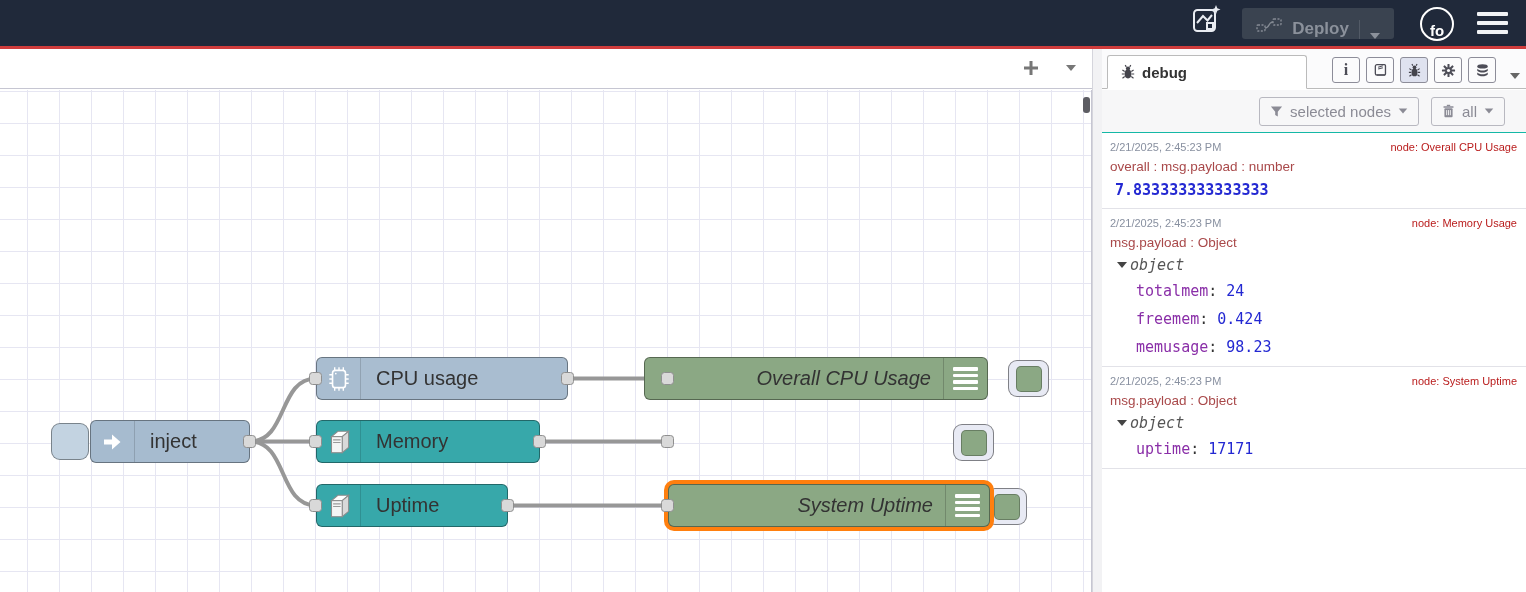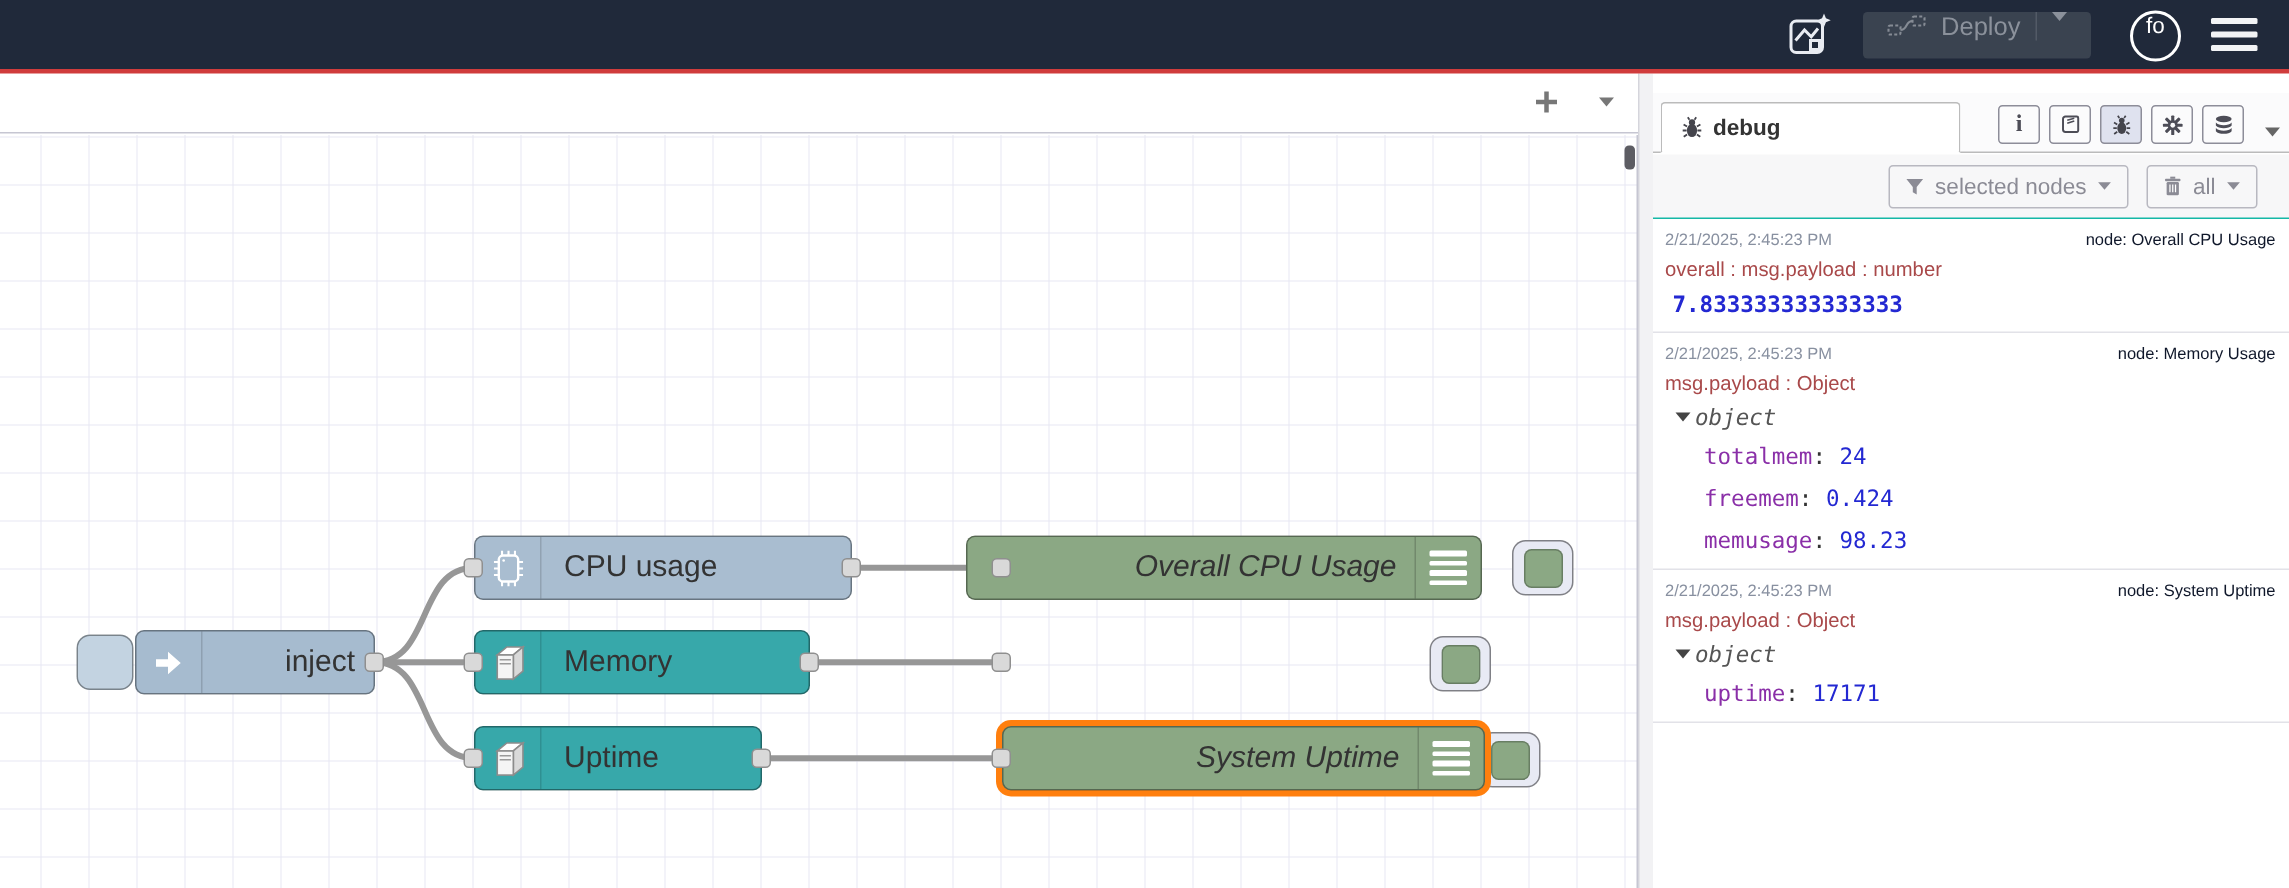--- a/index.html
+++ b/index.html
@@ -5,21 +5,21 @@
   * { margin:0; padding:0; box-sizing:border-box; }
   html,body { width:1526px; height:592px; overflow:hidden; background:#fff;
               font-family:"Liberation Sans", sans-serif; }
   #app { position:relative; width:1526px; height:592px; overflow:hidden; }
 
   
   .header { position:absolute; left:0; top:0; width:1526px; height:46px;
             background:var(--header_bg); z-index:30; }
   .accent-line { position:absolute; left:0; top:46px; width:1526px; height:3px;
                  background:var(--accent_red); z-index:30; }
-  .hbtn { position:absolute; display:flex; align-items:flex-start; justify-content:center; cursor:pointer; }
+  .hbtn { position:absolute; display:flex; align-items:flex-end; justify-content:center; cursor:pointer;font-weight:bold; }
   .ai-btn { left:1188px; top:6px; width:36px; height:34px; }
   .deploy-btn { left:1242px; top:8px; width:152px; height:31px; background:#3a4350;
                 border-radius:3px; color:#8b919b; font-size:17px; }
   .deploy-btn .dp-label { margin:0 10px 0 10px; }
   .deploy-btn .dp-split { width:1px; height:19px; background:#525a66; margin-right:10px; }
   .avatar { left:1420px; top:7px; width:34px; height:34px; border:2px solid #fff;
             border-radius:50%; color:#fff; font-size:15px; }
   .hamburger { left:1474px; top:12px; width:34px; height:22px; flex-direction:column; justify-content:space-between; }
   .hamburger span { display:block; width:31px; height:4px; background:#f2f3f5; border-radius:1px; }
   .caret { width:0; height:0; border-left:5px solid transparent; border-right:5px solid transparent;
@@ -46,21 +46,21 @@
   .wires path { stroke:var(--wire); stroke-width:4; fill:none; stroke-linecap:round; }
 
   .node { position:absolute; height:43px; border:1.5px solid rgba(0,0,0,0.38); border-radius:6px;
           display:flex; align-items:center; color:#333; font-size:20px; cursor:pointer; z-index:5; }
   .node .icon-region { width:44px; align-self:stretch; display:flex; align-items:center;
                        justify-content:center; border-right:1px solid rgba(0,0,0,0.14); flex:none; }
   .node .icon-region.right-side { border-right:none; border-left:1px solid rgba(0,0,0,0.18); }
   .node .nlabel { padding-left:15px; white-space:nowrap; }
   .node.debug .nlabel { flex:1; text-align:right; padding:0 12px 0 0; font-style:italic; }
   .node.selected { box-shadow:0 0 0 4px var(--selection); }
-  .n-inject { background:var(--node_inject);gap:40px; }
+  .n-inject { background:var(--node_inject); }
   .n-cpu { background:var(--node_cpu); }
   .n-os { background:var(--node_os); }
   .n-debug { background:var(--node_debug); }
 
   .inject-btn { position:absolute; width:38px; height:37px; background:#c3d3e1;
                 border:1.5px solid rgba(0,0,0,0.38); border-radius:9px; cursor:pointer; z-index:4; }
   .debug-toggle { position:absolute; width:41px; height:37px; background:#e8eaf4;
                   border:1.5px solid rgba(0,0,0,0.45); border-radius:9px; z-index:4;
                   display:flex; align-items:center; justify-content:center; cursor:pointer; }
   .debug-toggle .sq { width:26px; height:26px; background:var(--node_debug);
@@ -68,21 +68,21 @@
   .port { position:absolute; width:13px; height:13px; background:var(--port);
           border:1.5px solid #8f8f8f; border-radius:3.5px; z-index:10; cursor:crosshair; }
   .lines-icon { display:flex; flex-direction:column; gap:3px; }
   .lines-icon span { display:block; width:25px; height:3.5px; background:#fff; border-radius:1px; }
 
   
   .splitter { position:absolute; left:1092px; top:49px; width:10px; height:543px;
               background:#f2f2f4; border-left:1px solid #d5d5dc; cursor:col-resize; }
 
   
-  .sidebar { position:absolute; left:1102px; top:62px; width:424px; height:434px; background:#fff; }
+  .sidebar { position:absolute; left:1102px; top:49px; width:424px; height:434px; background:#fff; }
   .sb-tabrow { position:absolute; left:0; top:0; width:424px; height:40px; background:#fbfbfc;
                border-bottom:1px solid #bbb; }
   .sb-tab { position:absolute; left:5px; top:7px; width:200px; height:34px; background:#fff;
             border:1px solid #bbb; border-bottom:1px solid #fff; border-radius:3px 3px 0 0;
             display:flex; align-items:center; padding-left:12px; gap:6px; z-index:2;
             font-weight:bold; font-size:15px; color:#333; cursor:pointer; height:34px; top:6px; }
   .sb-iconbtns { position:absolute; right:30px; top:8px; display:flex; gap:6px; }
   .sb-iconbtn { width:28px; height:26px; border:1px solid #8d8d99; border-radius:3px; background:#fbfbfc;
                 display:flex; align-items:center; justify-content:center; cursor:pointer; }
   .sb-iconbtn.active { background:#dfe2ef; }
@@ -95,21 +95,21 @@
                 justify-content:flex-end; gap:12px; padding-right:21px; }
   .sb-btn { height:29px; border:1px solid #b8b8c0; border-radius:3px; color:#8b8b95; font-size:15px;
             display:flex; align-items:center; gap:7px; padding:0 10px; background:transparent; cursor:pointer; }
   .sb-btn .caret { border-top-color:#8b8b95; transform:scale(0.85); }
 
   .sb-msgs { position:absolute; left:0; top:84px; width:424px; bottom:0; overflow:hidden; }
   .msg { border-bottom:1px solid #e2e2e8; padding:4px 9px 5px 8px; }
   .msg-head { display:flex; justify-content:space-between; align-items:baseline;
               font-size:11px; line-height:20px; }
   .msg-ts { color:var(--ts_color); }
-  .msg-node { color:#0f172a; }
+  .msg-node { color:#b91c1c; }
   .msg-prop { color:var(--prop_color); font-size:13.5px; line-height:20px; }
   .mono { font-family:"DejaVu Sans Mono", monospace; }
   .msg-number { color:var(--value_color); font-size:15px; line-height:26px; padding-left:5px; font-weight:bold;}
   .obj-row { color:#555; font-size:15px; line-height:24px; padding-left:7px; display:flex; align-items:center; gap:3px; cursor:pointer;}
   .obj-caret { width:0; height:0; border-left:5px solid transparent; border-right:5px solid transparent;
                border-top:6px solid #444; display:inline-block; flex:none; }
   .obj-word { font-style:italic; }
   .field-row { font-size:15px; line-height:28px; padding-left:26px; }
   .fkey { color:var(--key_color); }
   .fcolon { color:#333; }

